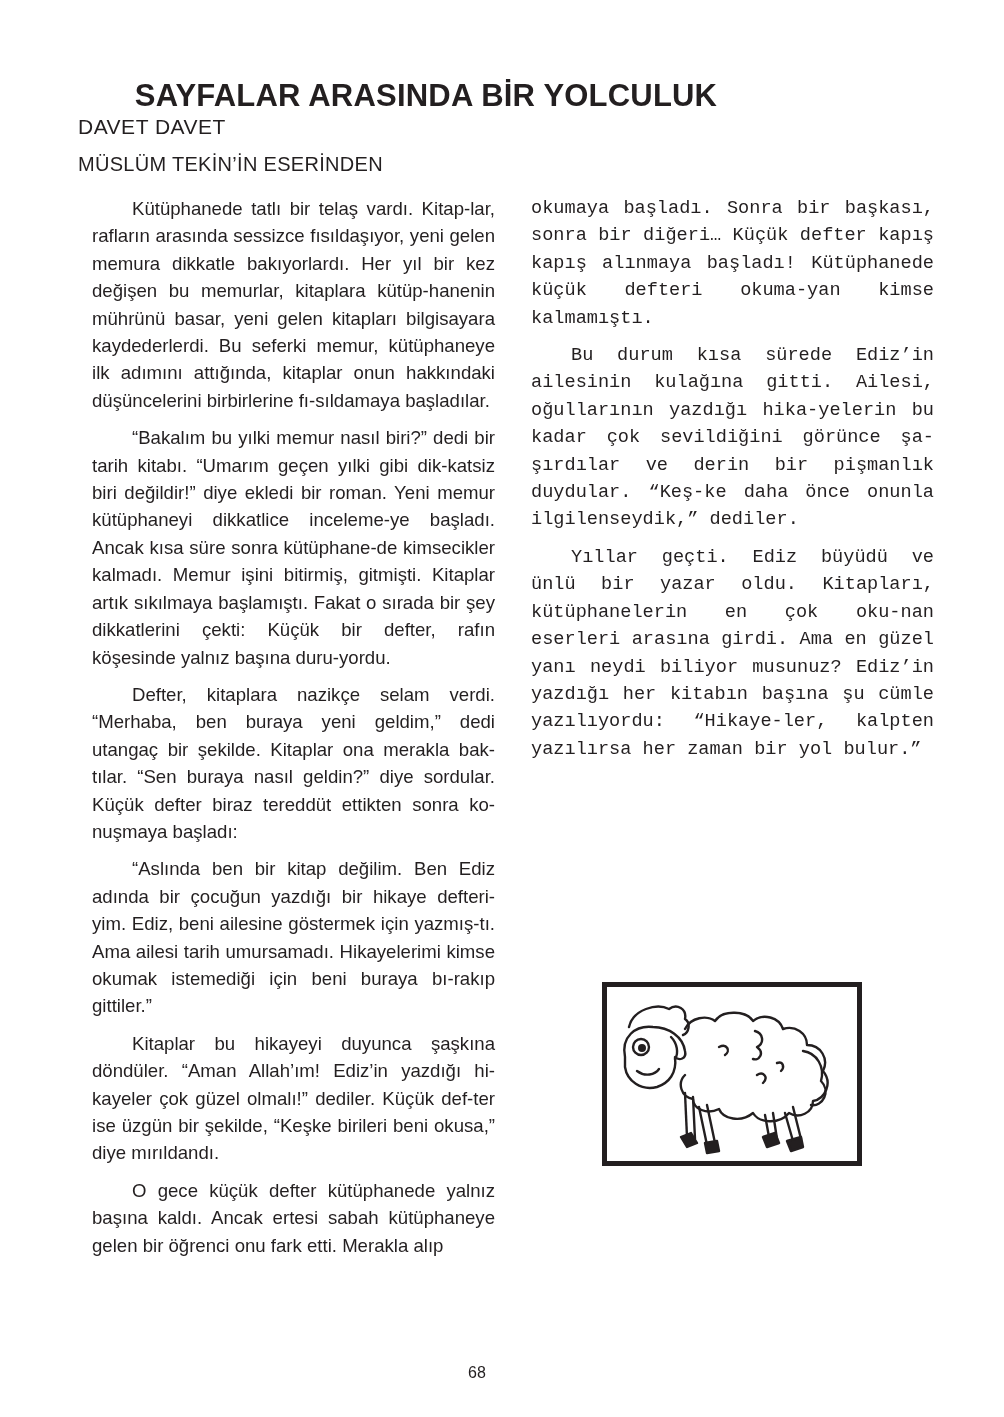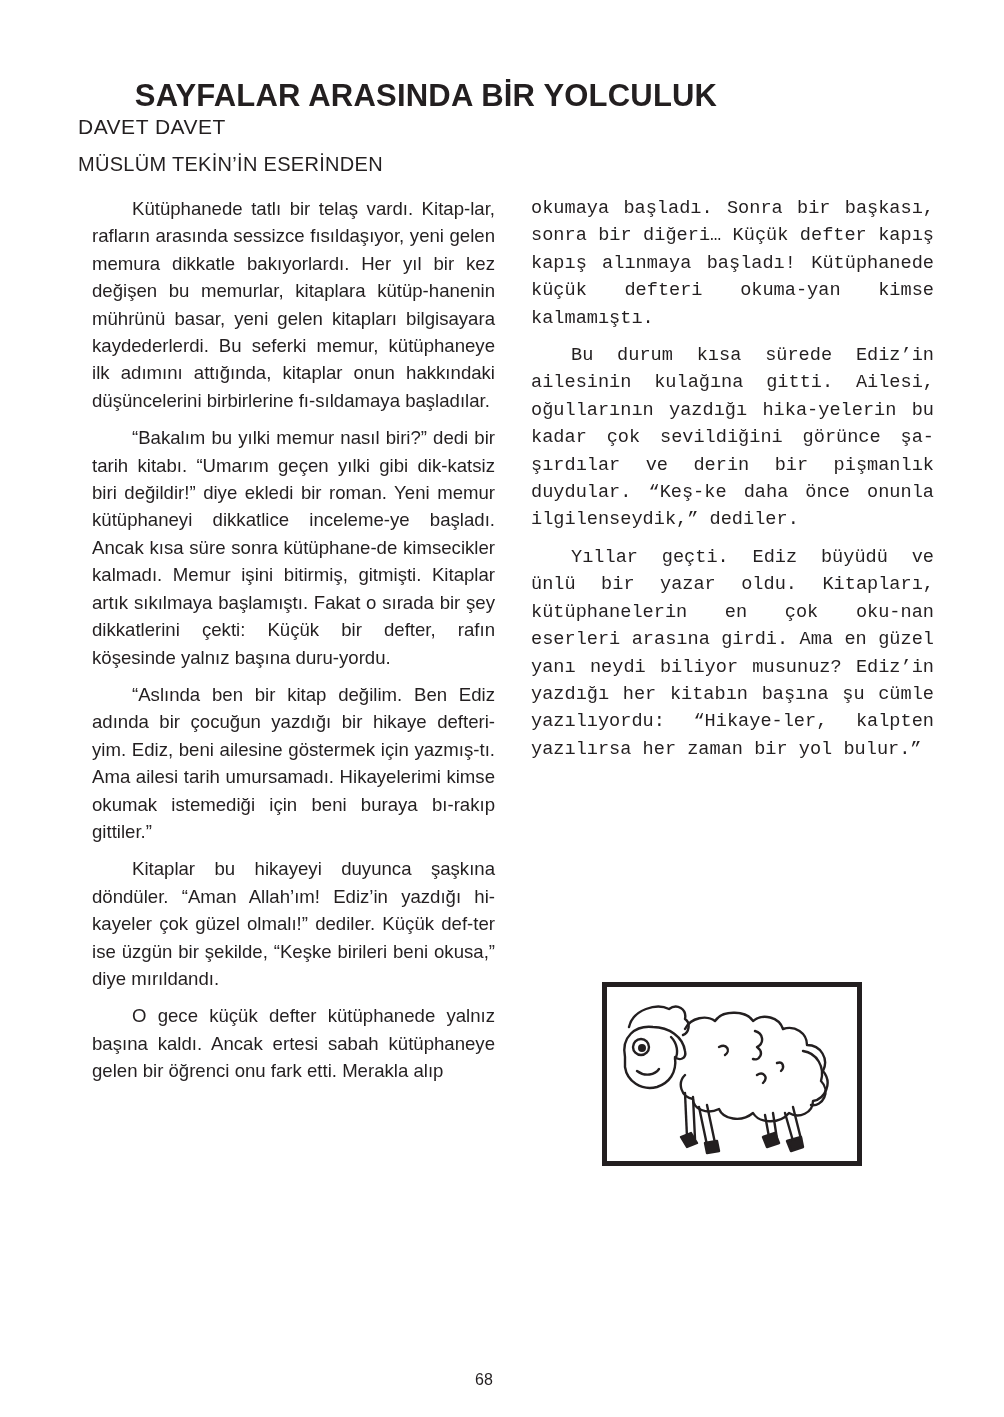--- a/index.html
+++ b/index.html
@@ -31,33 +31,34 @@
     .col p { margin: 0 0 10px 14px; text-indent: 40px; }
     .col p.cont { text-indent: 0; }
     .figure {
       position: absolute; left: 602px; top: 982px;
       width: 250px; height: 174px;
       border: 5px solid #231f20; background: #fff;
     }
     .figure svg { width: 100%; height: 100%; display: block; }
     .page-number {
       position: absolute; left: 0; width: 952px; top: 1363px;
-      text-align: center; font-size: 16px; margin: 8px;
+      text-align: center; font-size: 16px; margin: 1px;
     }
   </style>
 </head>
 <body>
 
 <h1 class="title">SAYFALAR ARASINDA BİR YOLCULUK</h1>
 <p class="author">DAVET DAVET</p>
 <p class="source">MÜSLÜM TEKİN’İN ESERİNDEN</p>
 
 <div class="col left">
   <p>Kütüphanede tatlı bir telaş vardı. Kitap-lar, rafların arasında sessizce fısıldaşıyor, yeni gelen memura dikkatle bakıyorlardı. Her yıl bir kez değişen bu memurlar, kitaplara kütüp-hanenin mührünü basar, yeni gelen kitapları bilgisayara kaydederlerdi. Bu seferki memur, kütüphaneye ilk adımını attığında, kitaplar onun hakkındaki düşüncelerini birbirlerine fı-sıldamaya başladılar.</p>
   <p>“Bakalım bu yılki memur nasıl biri?” dedi bir tarih kitabı. “Umarım geçen yılki gibi dik-katsiz biri değildir!” diye ekledi bir roman. Yeni memur kütüphaneyi dikkatlice inceleme-ye başladı. Ancak kısa süre sonra kütüphane-de kimsecikler kalmadı. Memur işini bitirmiş, gitmişti. Kitaplar artık sıkılmaya başlamıştı. Fakat o sırada bir şey dikkatlerini çekti: Küçük bir defter, rafın köşesinde yalnız başına duru-yordu.</p>
+  <p>Defter, kitaplara nazikçe selam verdi. “Merhaba, ben buraya yeni geldim,” dedi utangaç bir şekilde. Kitaplar ona merakla bak-tılar. “Sen buraya nasıl geldin?” diye sordular. Küçük defter biraz tereddüt ettikten sonra ko-nuşmaya başladı:</p>
   <p>“Aslında ben bir kitap değilim. Ben Ediz adında bir çocuğun yazdığı bir hikaye defteri-yim. Ediz, beni ailesine göstermek için yazmış-tı. Ama ailesi tarih umursamadı. Hikayelerimi kimse okumak istemediği için beni buraya bı-rakıp gittiler.”</p>
   <p>Kitaplar bu hikayeyi duyunca şaşkına döndüler. “Aman Allah’ım! Ediz’in yazdığı hi-kayeler çok güzel olmalı!” dediler. Küçük def-ter ise üzgün bir şekilde, “Keşke birileri beni okusa,” diye mırıldandı.</p>
   <p>O gece küçük defter kütüphanede yalnız başına kaldı. Ancak ertesi sabah kütüphaneye gelen bir öğrenci onu fark etti. Merakla alıp</p>
 </div>
 
 <div class="col right">
   <p class="cont">okumaya başladı. Sonra bir başkası, sonra bir diğeri… Küçük defter kapış kapış alınmaya başladı! Kütüphanede küçük defteri okuma-yan kimse kalmamıştı.</p>
   <p>Bu durum kısa sürede Ediz’in ailesinin kulağına gitti. Ailesi, oğullarının yazdığı hika-yelerin bu kadar çok sevildiğini görünce şa-şırdılar ve derin bir pişmanlık duydular. “Keş-ke daha önce onunla ilgilenseydik,” dediler.</p>
   <p>Yıllar geçti. Ediz büyüdü ve ünlü bir yazar oldu. Kitapları, kütüphanelerin en çok oku-nan eserleri arasına girdi. Ama en güzel yanı neydi biliyor musunuz? Ediz’in yazdığı her kitabın başına şu cümle yazılıyordu: “Hikaye-ler, kalpten yazılırsa her zaman bir yol bulur.”</p>
 </div>

